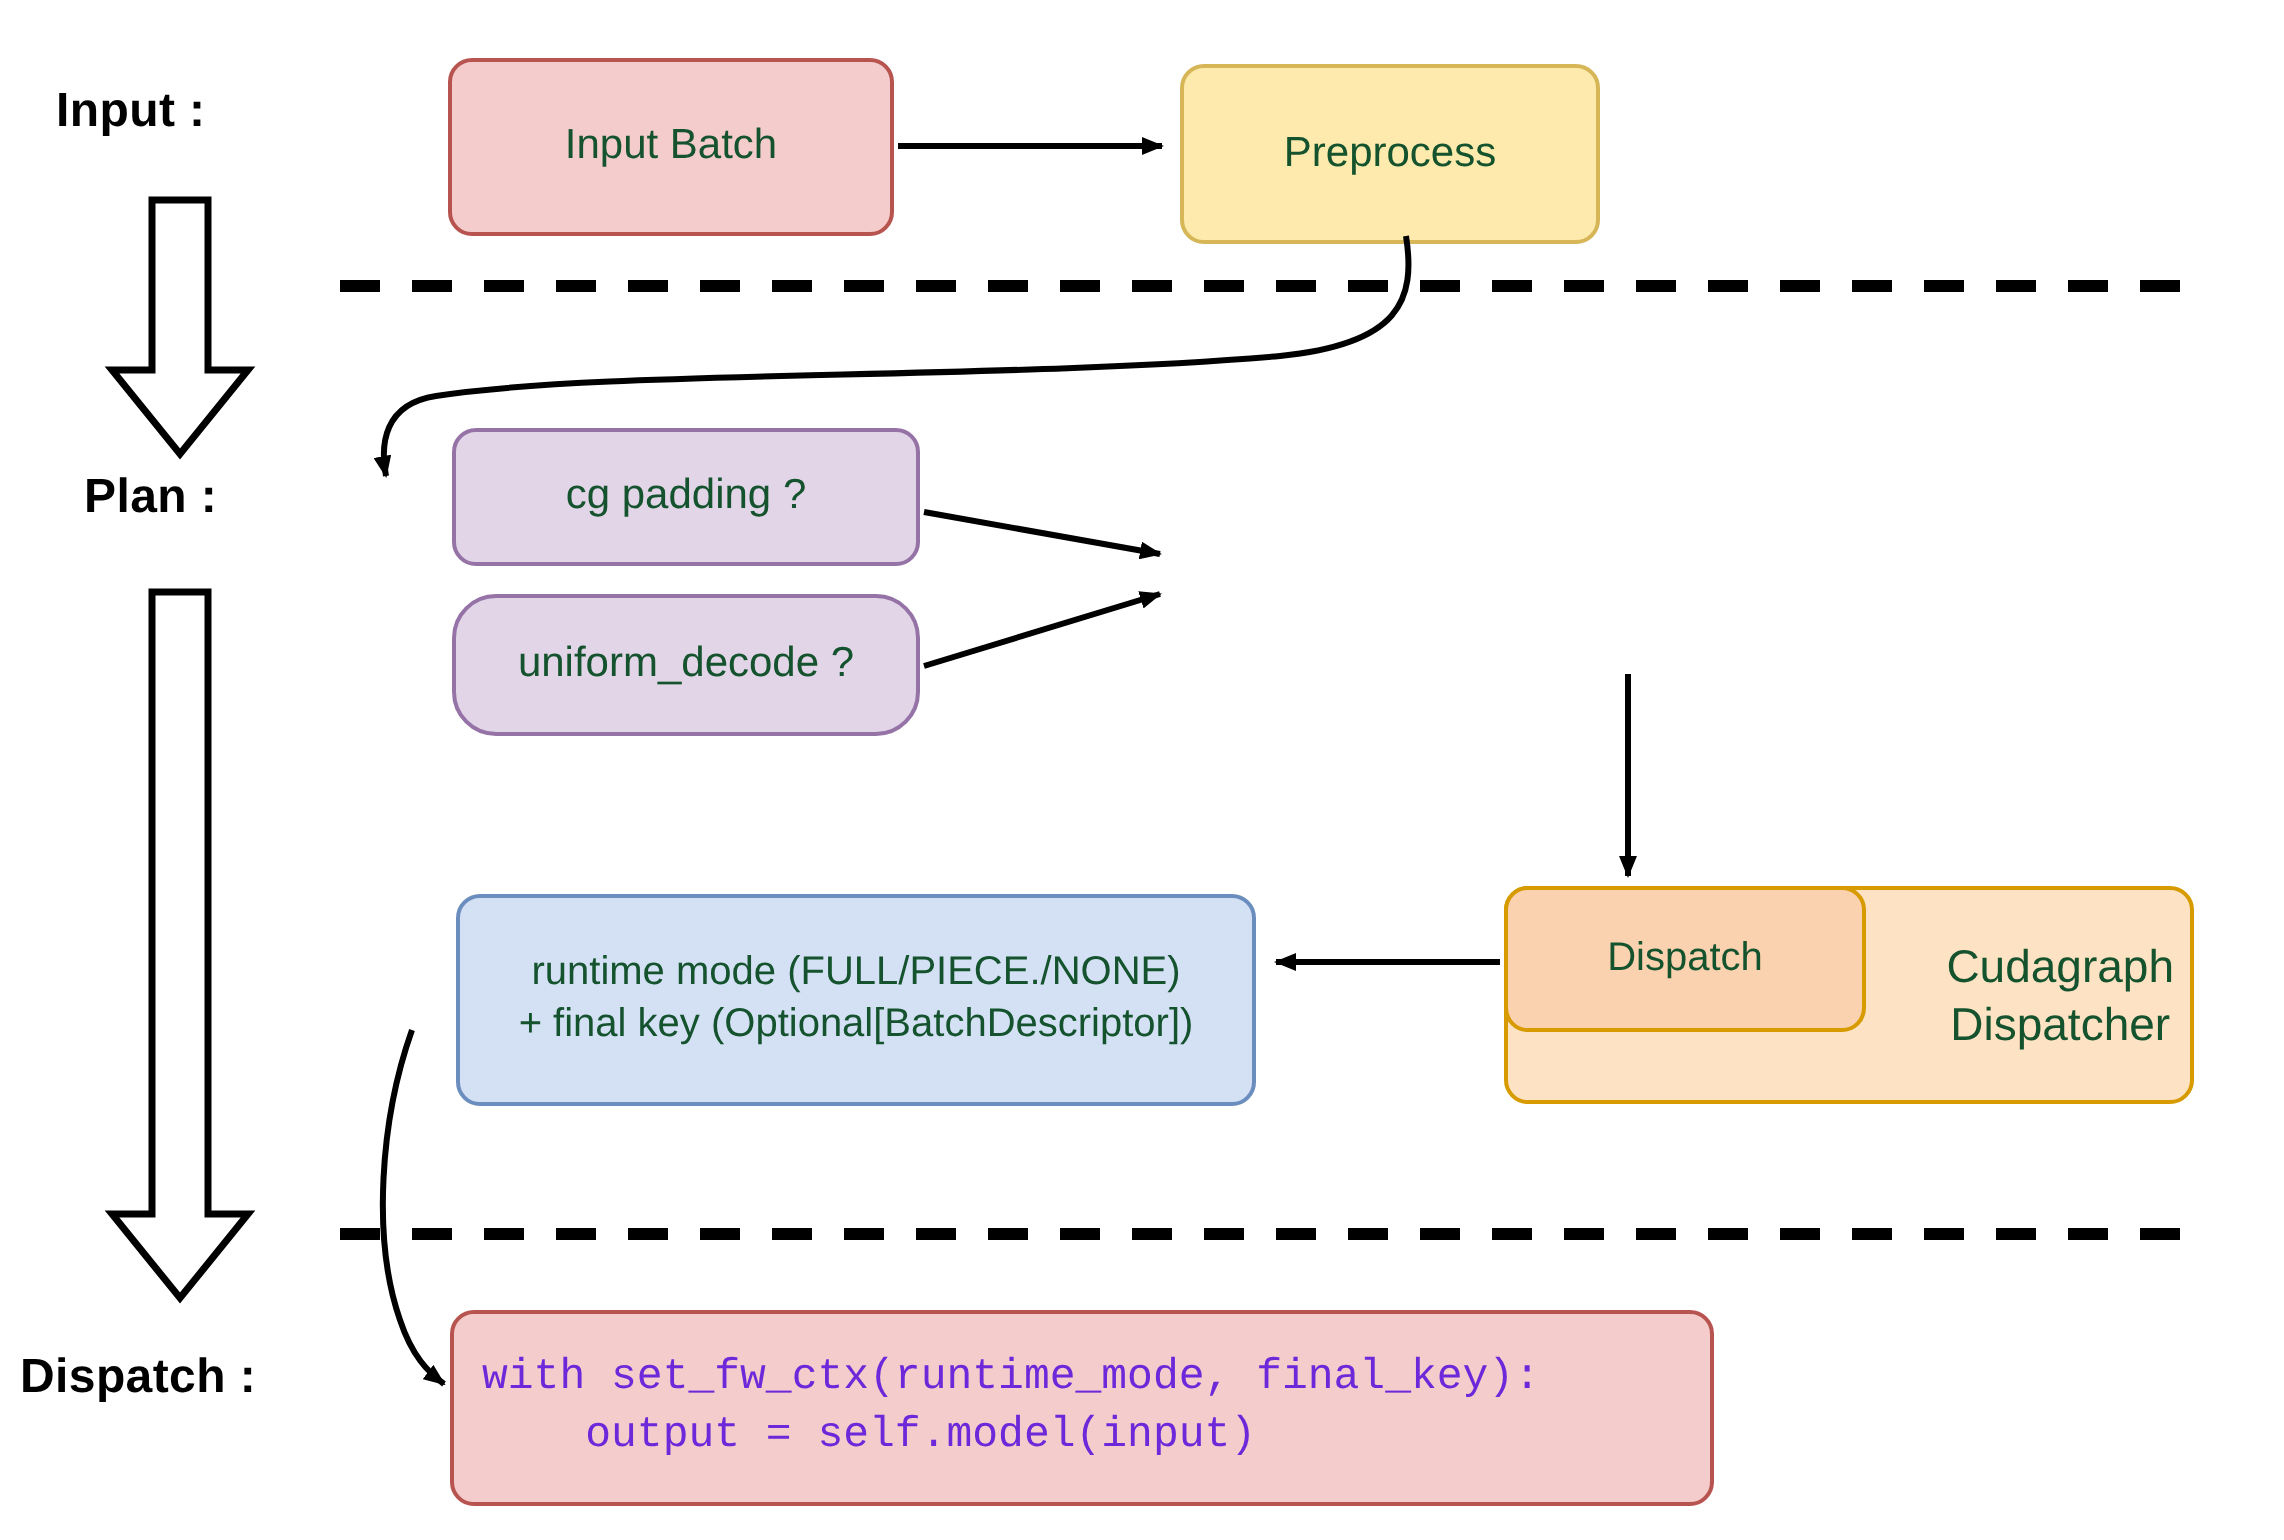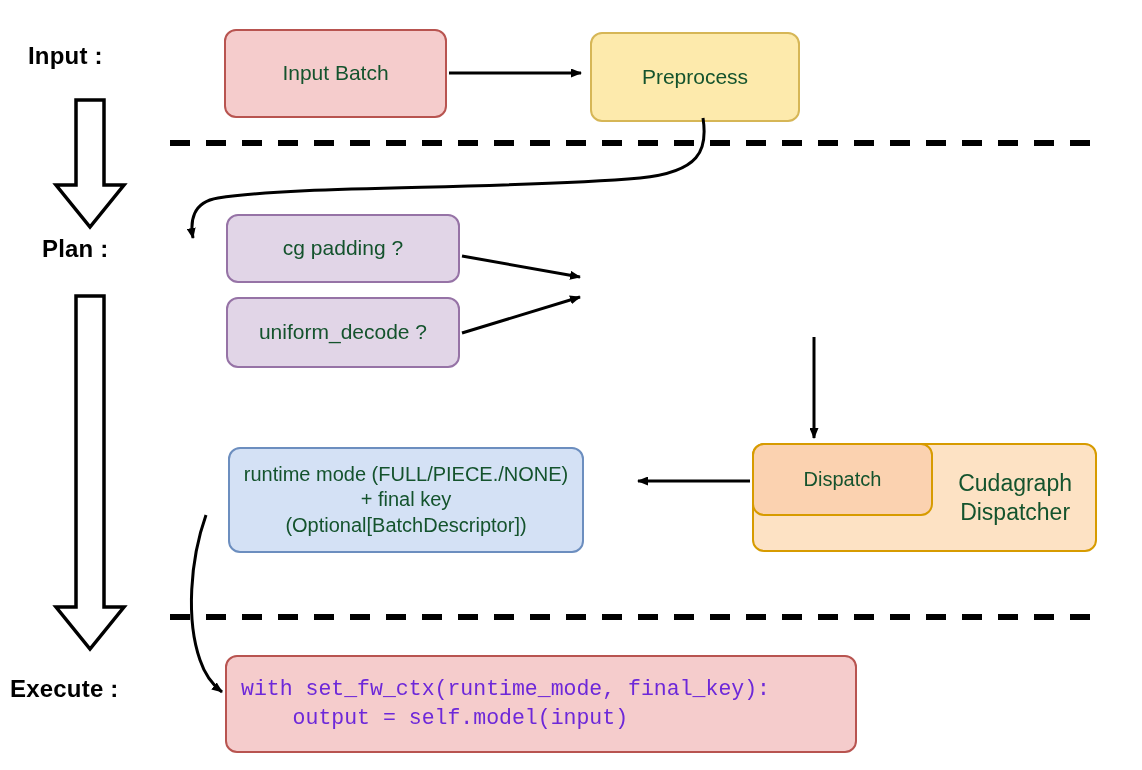--- a/index.html
+++ b/index.html
@@ -61,39 +61,39 @@
 </style>
 </head>
 <body>
 
 <div id="stage">
 
   <div class="stage-label" style="left:28px;top:42px;">Input :</div>
 
   <div class="stage-label" style="left:42px;top:235px;">Plan :</div>
 
-  <div class="stage-label" style="left:10px;top:675px;">Execute :</div>
+  <div class="stage-label" style="left:10px;top:675px;">Dispatch :</div>
 
   <div class="node n-pink" style="left:224px;top:29px;width:223px;height:89px;">Input Batch</div>
 
   <div class="node n-yellow" style="left:590px;top:32px;width:210px;height:90px;">Preprocess</div>
 
   <div class="node n-purple" style="left:226px;top:214px;width:234px;height:69px;">cg padding ?</div>
 
-  <div class="node n-purple" style="left:226px;top:297px;width:234px;height:71px;">uniform_decode ?</div>
+  <div class="node n-purple" style="left:226px;top:297px;width:234px;height:71px;border-radius:22px;">uniform_decode ?</div>
 
 
   <div class="node n-orange-outer" style="left:752px;top:443px;width:345px;height:109px;
-              align-items:center;justify-content:flex-end;padding-right:23px;
+              align-items:center;justify-content:flex-end;padding-right:8px;
               font-size:23px;line-height:1.25;">Cudagraph
 Dispatcher</div>
 
   <div class="node n-orange-inner" style="left:752px;top:443px;width:181px;height:73px;font-size:20px;">Dispatch</div>
 
-  <div class="node n-blue" style="left:228px;top:447px;width:356px;height:106px;font-size:20px;">runtime mode (FULL/PIECE./NONE)
+  <div class="node n-blue" style="left:228px;top:447px;width:400px;height:106px;font-size:20px;">runtime mode (FULL/PIECE./NONE)
 + final key (Optional[BatchDescriptor])</div>
 
   <div class="node n-pink code-box" style="left:225px;top:655px;width:632px;height:98px;">with set_fw_ctx(runtime_mode, final_key):
     output = self.model(input)</div>
 
   <svg class="overlay" viewBox="0 0 1142 770" xmlns="http://www.w3.org/2000/svg">
     <defs>
       <marker id="ah" markerWidth="11" markerHeight="9" refX="10" refY="4.5" orient="auto" markerUnits="userSpaceOnUse">
         <path d="M0,0 L11,4.5 L0,9 z" fill="#000000"></path>
       </marker>

